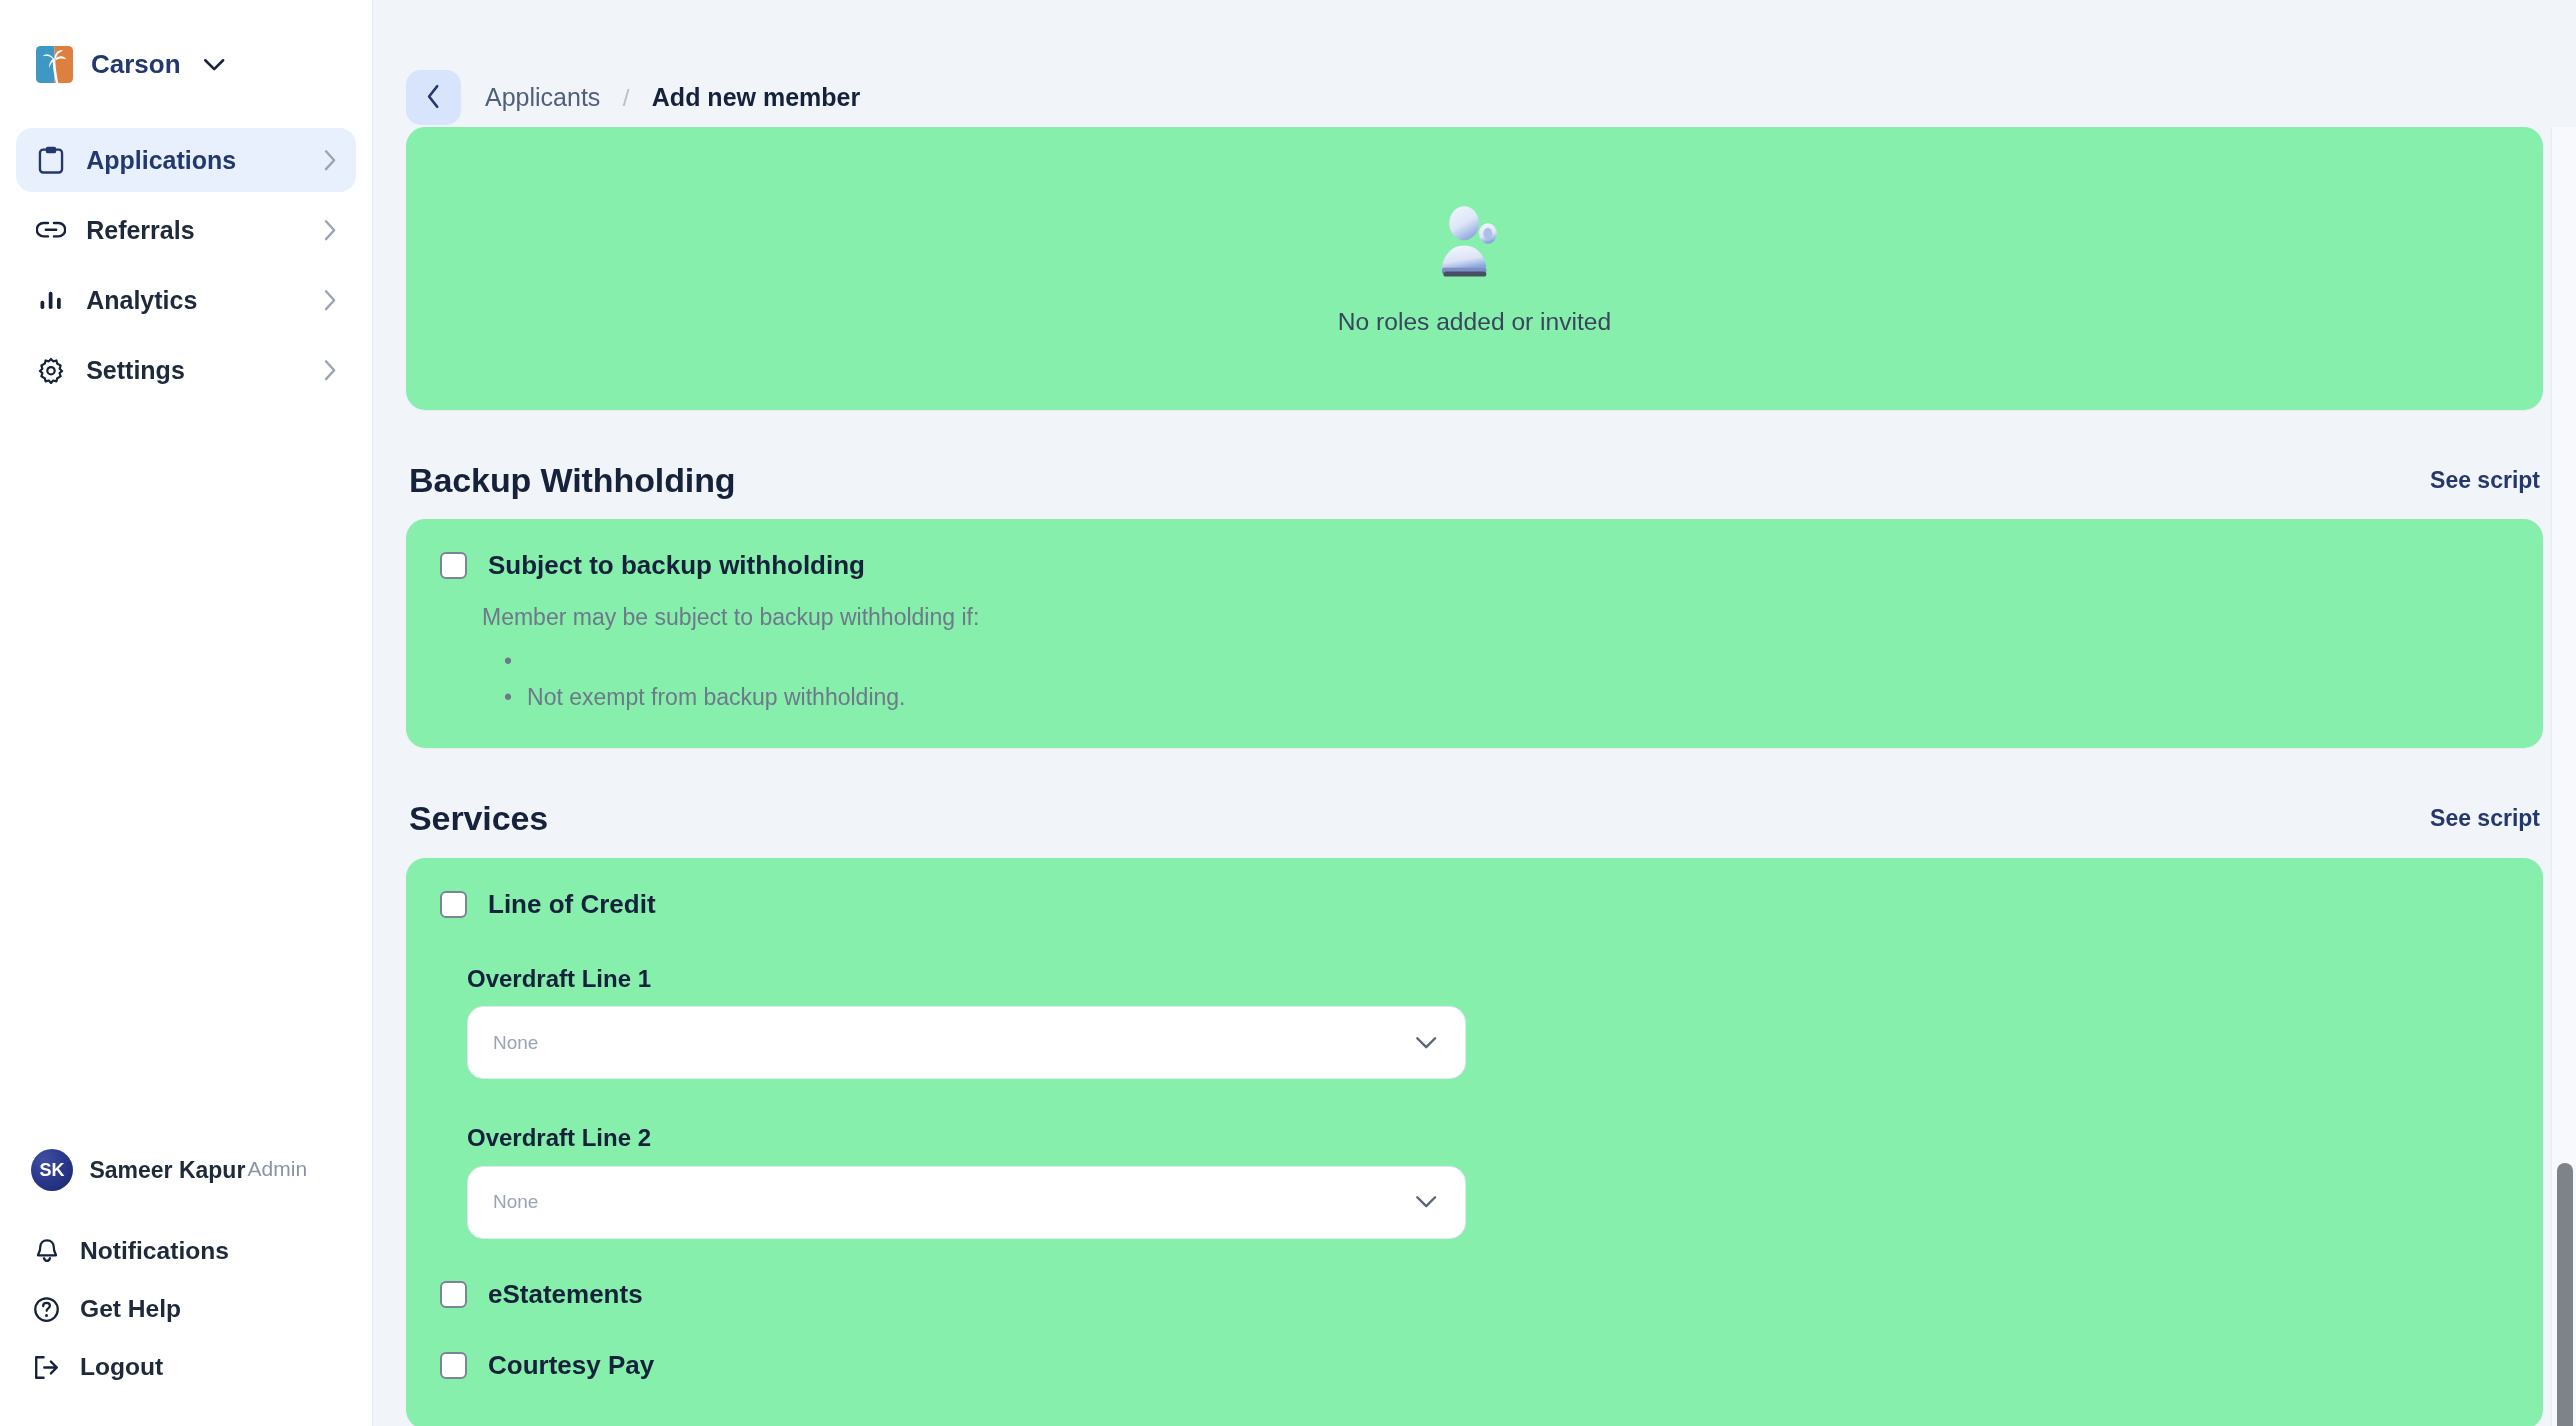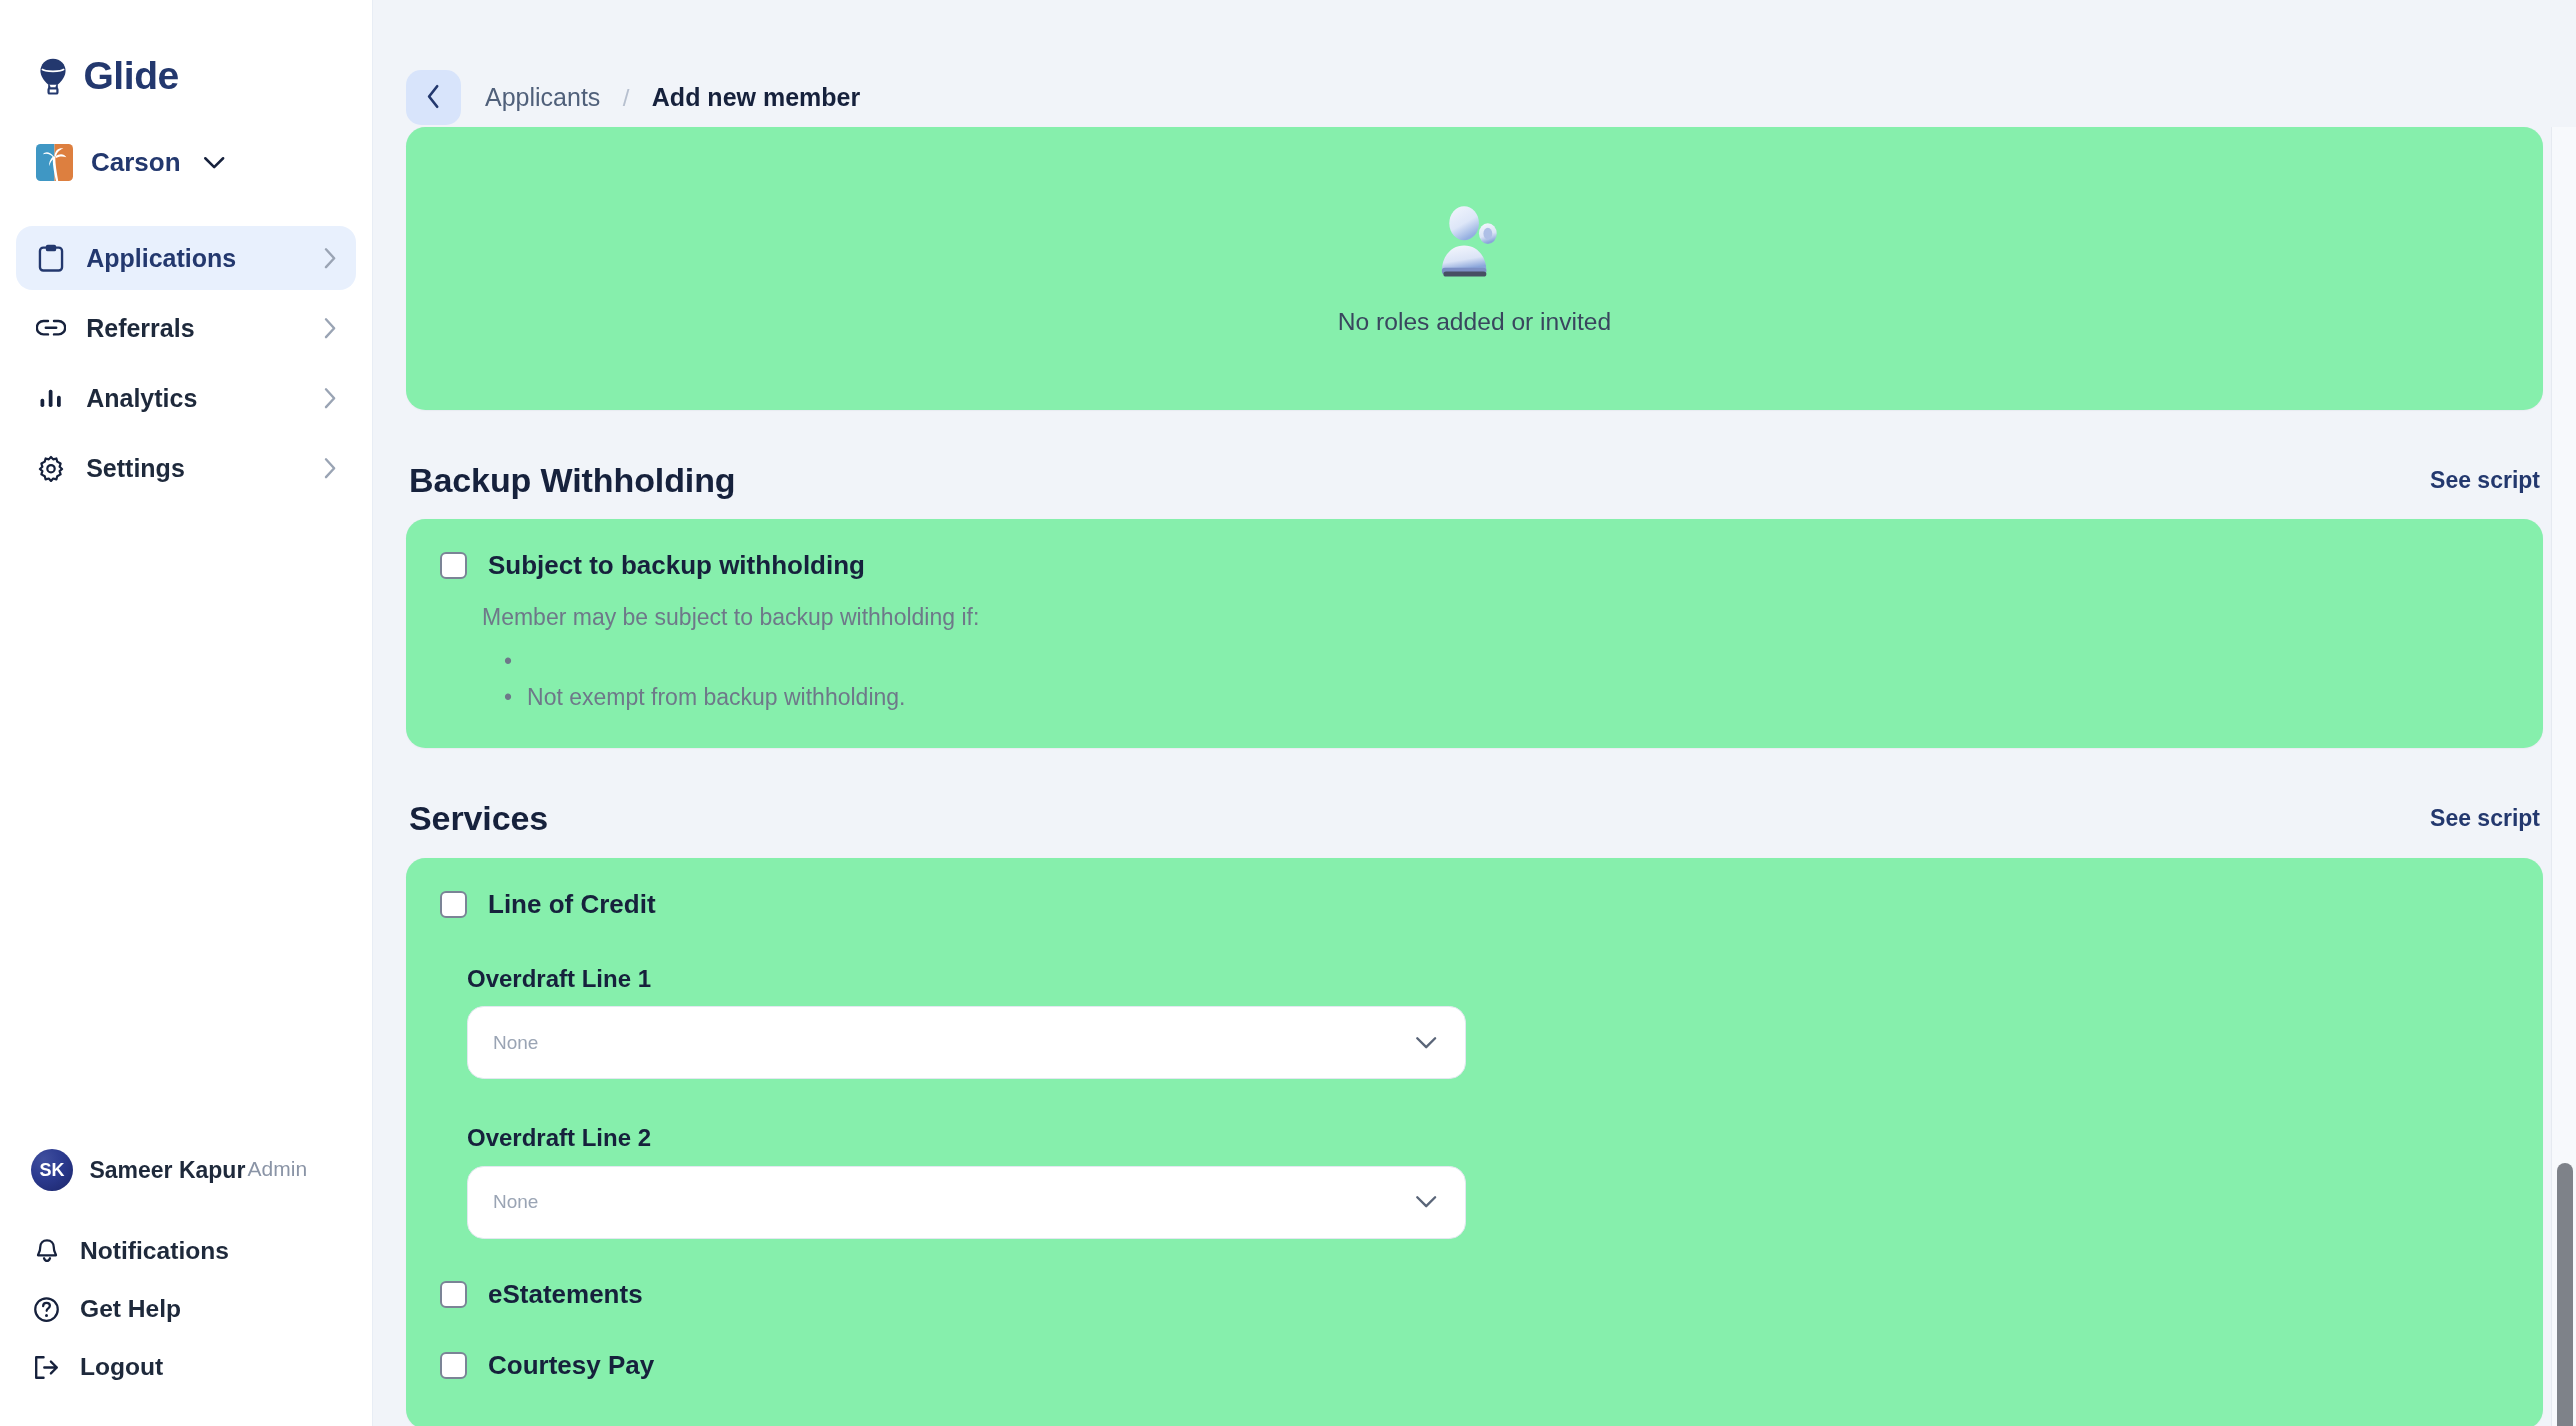--- a/index.html
+++ b/index.html
@@ -136,32 +136,20 @@
     background: #7e8289; border-radius: 8.2px;
   }
 </style>
 </head>
 <body>
 
 <div class="app">
 
   <aside class="sidebar">
 
-    <div class="brand">
-      <span>
-        <svg class="brand-logo" viewBox="0 0 46 52" fill="none">
-          <path d="M23 2C12.5 2 6 10 6 18.5c0 6.5 5 13.5 10 18h14c5-4.5 10-11.5 10-18C40 10 33.5 2 23 2z" fill="#23386e"></path>
-          <path d="M8 16c4 4 26 4 30 0" stroke="#fff" stroke-width="2.4" fill="none"></path>
-          <path d="M18 36h10v7H18z" fill="none" stroke="#23386e" stroke-width="3"></path>
-          <path d="M18 37l5 6 5-6" fill="#fff"></path>
-          <rect x="17" y="42" width="12" height="7" rx="1.5" fill="#fff" stroke="#23386e" stroke-width="3"></rect>
-        </svg>
-      </span>
-      <span class="brand-name">Glide</span>
-    </div>
 
     <div class="org">
       <span class="org-logo">
         <svg viewBox="0 0 50 50" width="37" height="37">
           <rect x="0" y="0" width="25" height="50" fill="#3f97c4"></rect>
           <rect x="25" y="0" width="25" height="50" fill="#dd7f3f"></rect>
           <path d="M27 50 C24 36 22 26 23 17 L26 17 C26 28 28 38 30 50 Z" fill="#fff"></path>
           <path d="M24 17 C18 10 13 10 9 14 C15 12 20 14 23 18 Z" fill="#fff"></path>
           <path d="M25 16 C26 8 31 5 37 6 C31 8 28 12 27 17 Z" fill="#fff"></path>
           <path d="M26 17 C32 12 38 13 41 18 C36 16 30 17 27 19 Z" fill="#fff"></path>

